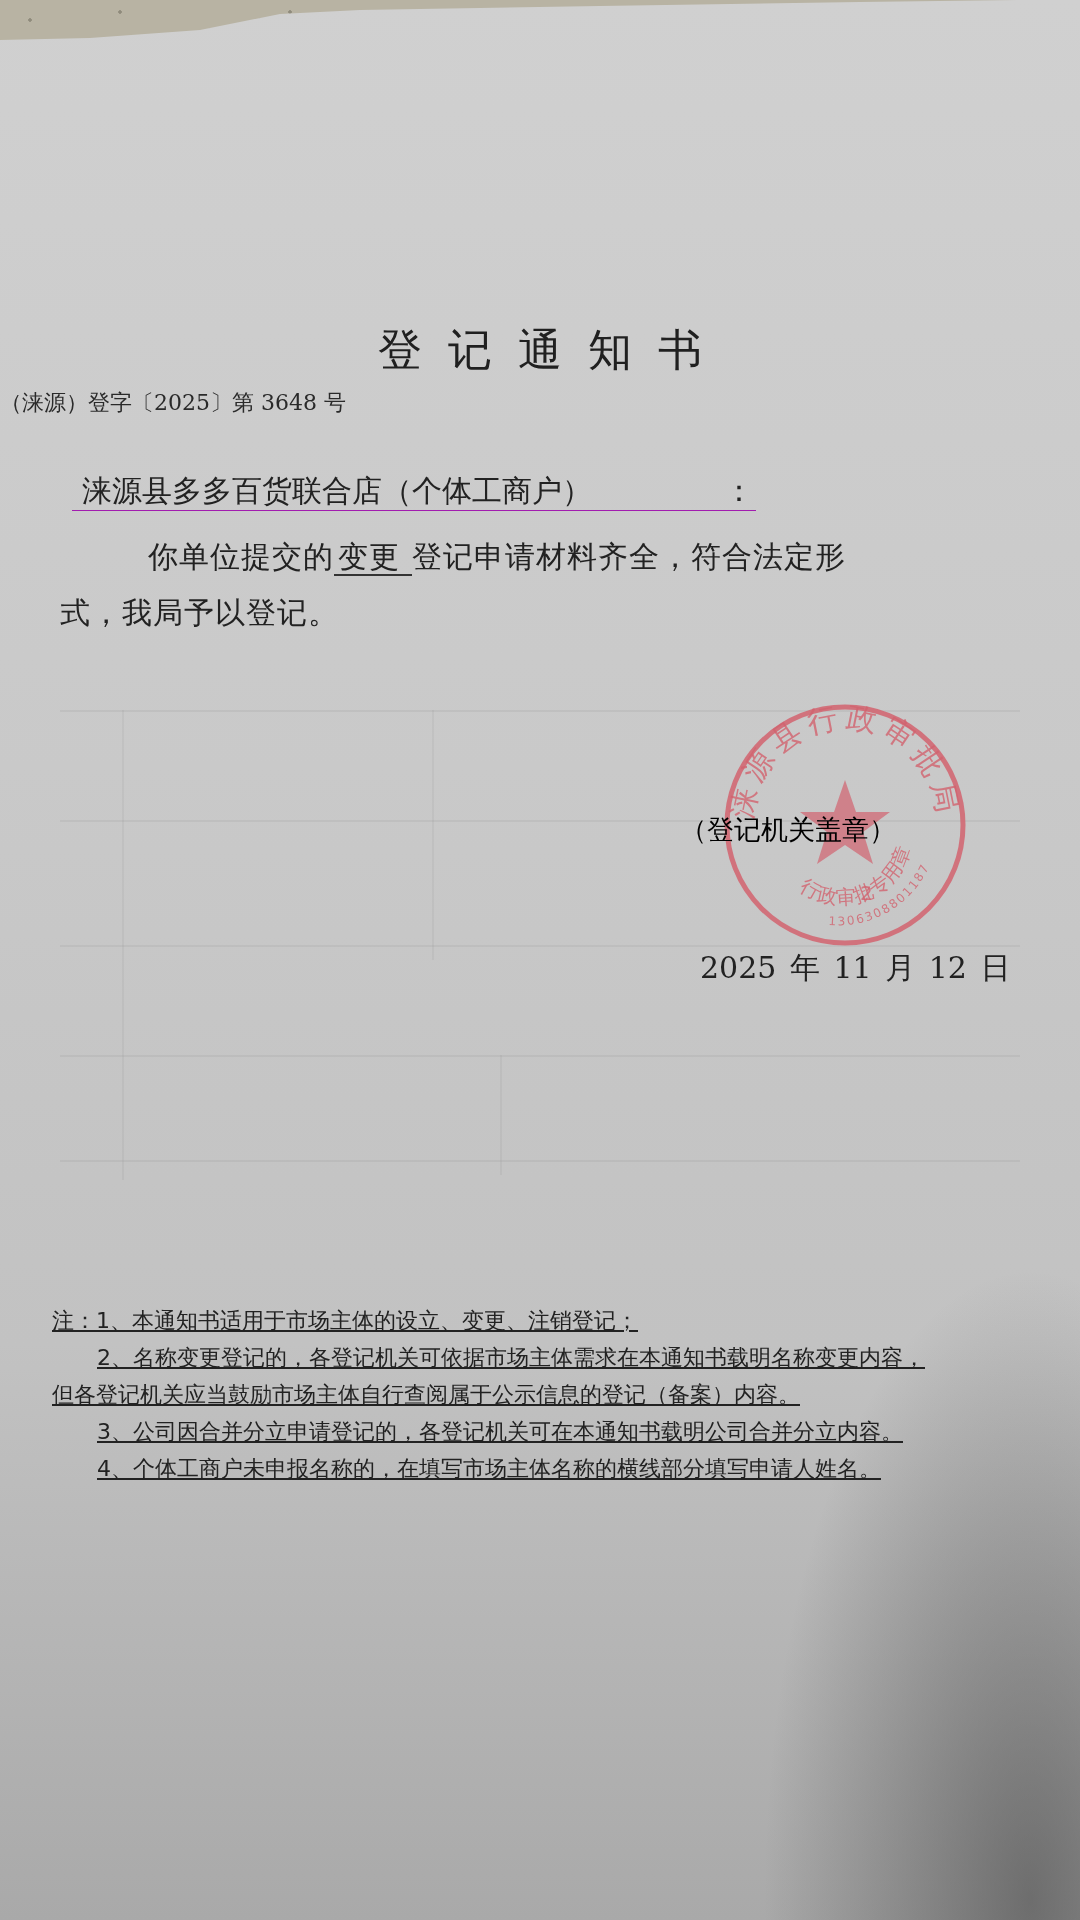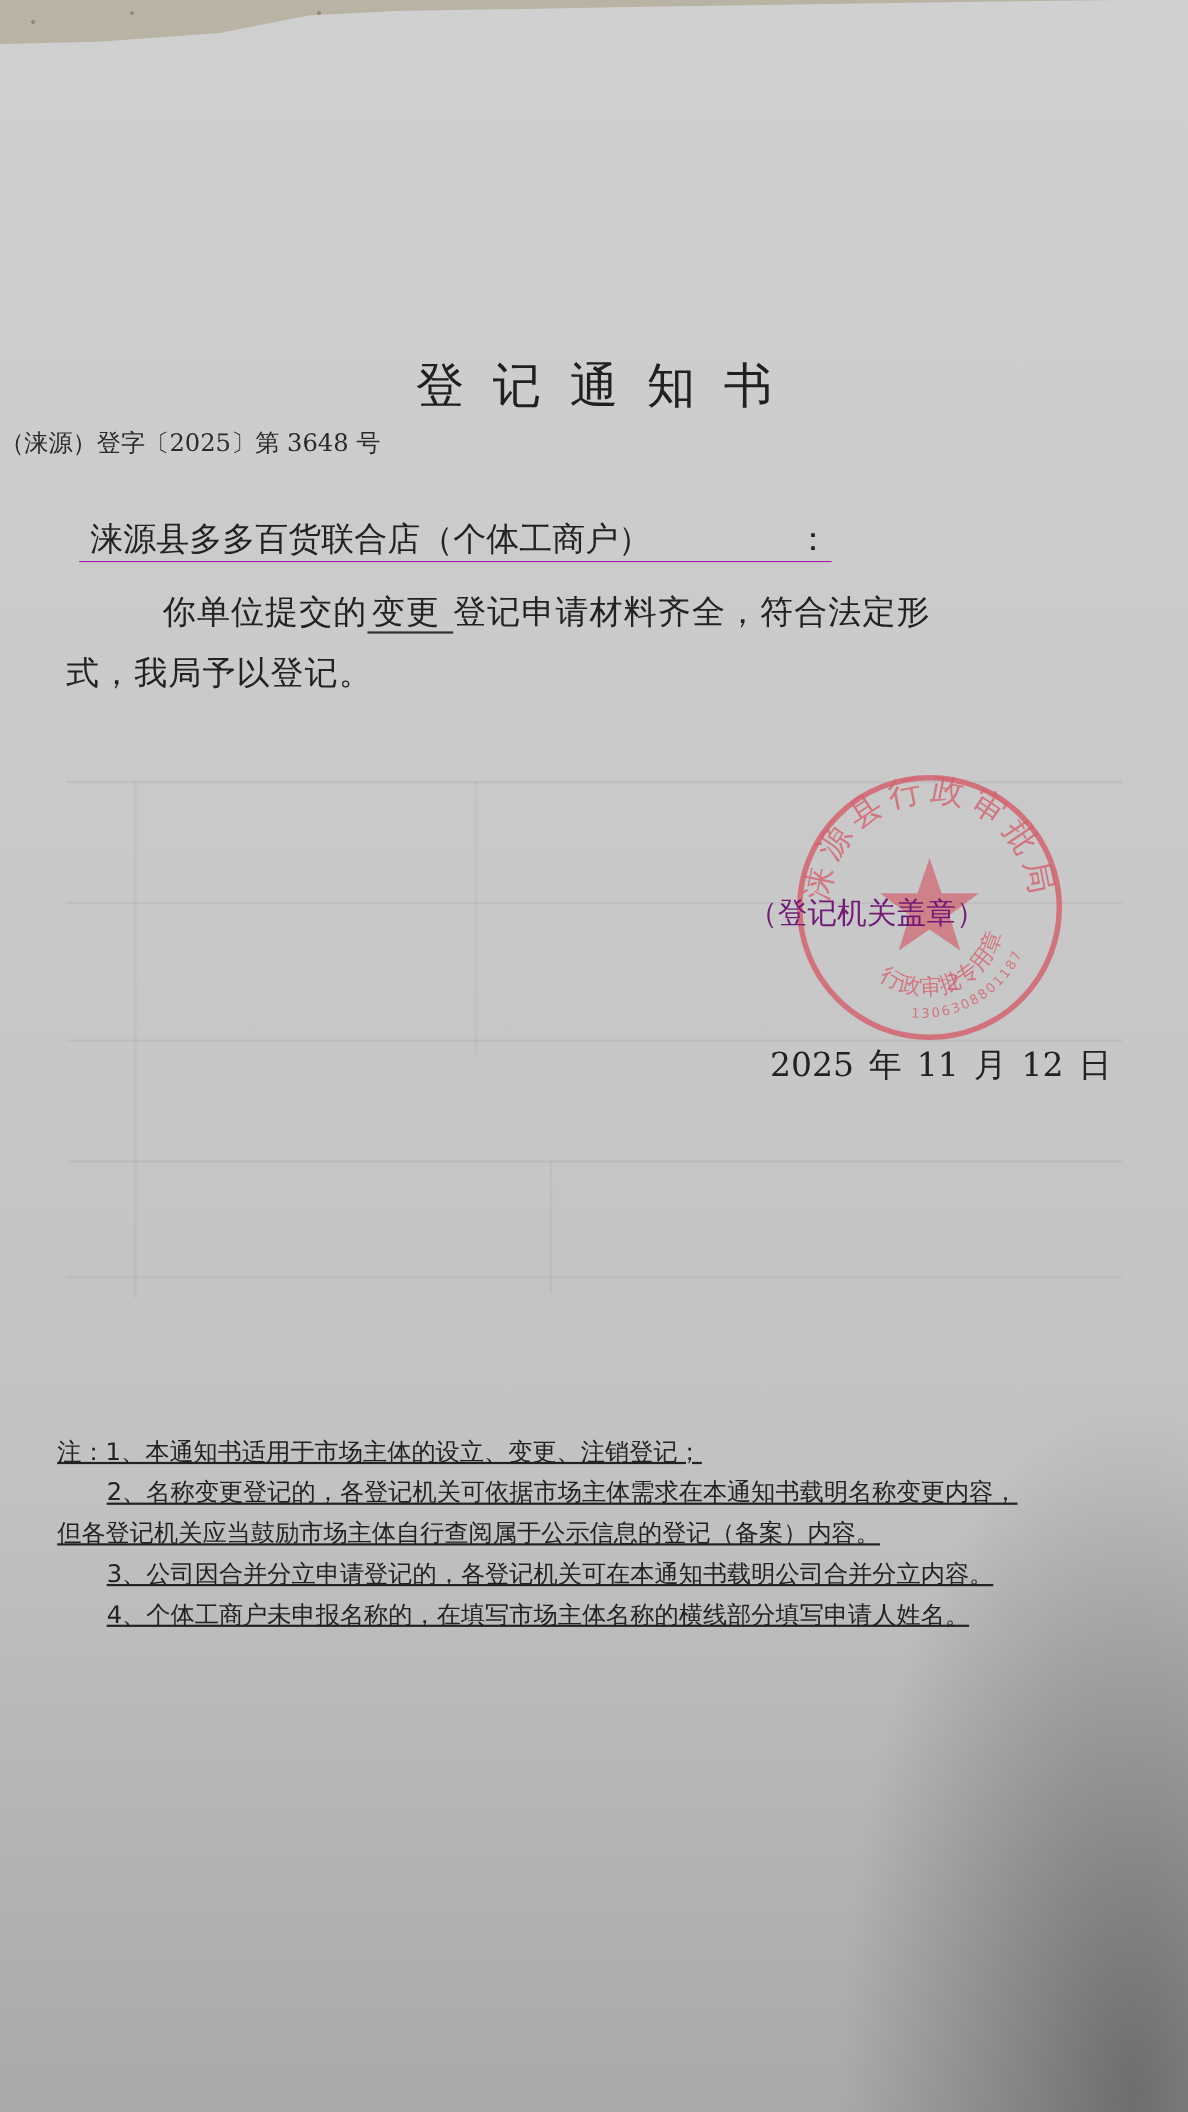--- a/index.html
+++ b/index.html
@@ -110,21 +110,21 @@
       left: 720px;
       top: 700px;
       width: 250px;
       height: 250px;
     }
     .stamp-label {
       position: absolute;
       left: 680px;
       top: 812px;
       font-size: 27px;
-      color: #701a75;
+      color: #000000;
       white-space: nowrap;
     }
     .date {
       position: absolute;
       left: 700px;
       top: 948px;
       font-family: "DejaVu Serif", serif;
       font-size: 30px;
       color: #222;
       white-space: nowrap;

